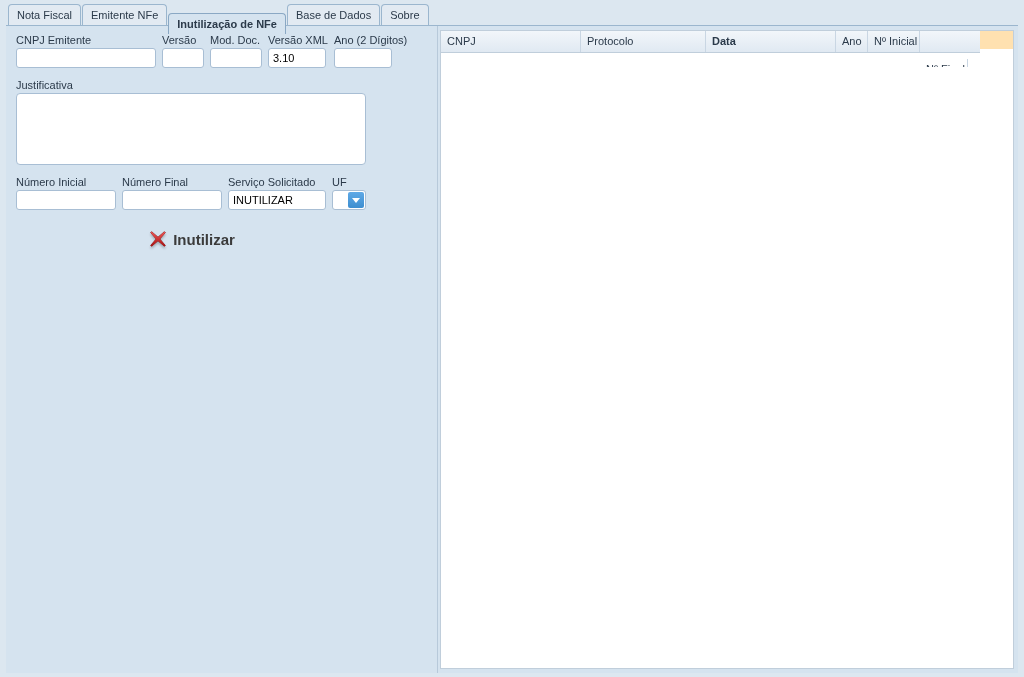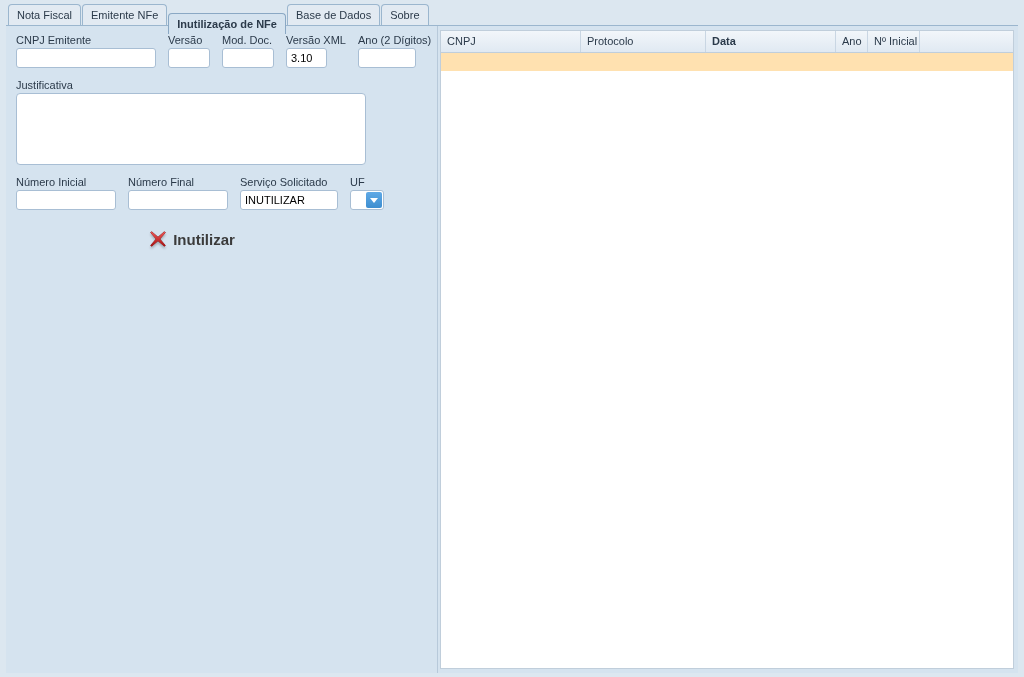--- a/index.html
+++ b/index.html
@@ -54,26 +54,25 @@
       padding: 8px 10px;
       background: #d5e3ef;
       border-right: 1px solid #b7c9da;
     }
     .right-panel {
       flex: 1;
       background: #ffffff;
       margin: 4px 4px 4px 2px;
       border: 1px solid #c0cedb;
       display: flex;
-      flex-direction: column;
       overflow: hidden;
     }
     .form-row {
       display: flex;
-      gap: 12px;
+      gap: 6px;
       margin-bottom: 11px;
     }
     .form-group {
       display: flex;
       flex-direction: column;
     }
     .form-label {
       font-size: 11px;
       color: #2b3a4a;
       margin-bottom: 2px;
@@ -129,21 +128,21 @@
       background: #fff;
       padding: 4px;
       font-size: 11px;
       font-family: inherit;
       resize: none;
       height: 72px;
     }
     .w-cnpj { width: 140px; }
     .w-serie { width: 42px; }
     .w-mod { width: 52px; }
-    .w-versao { width: 41px; }
+    .w-versao { width: 58px; }
     .w-ano { width: 58px; }
     .w-numini { width: 100px; }
     .w-numfin { width: 100px; }
     .w-servico { width: 98px; }
     .w-uf { width: 34px; }
     .w-just { width: 350px; }
 
     .inutilizar-btn-wrap {
       margin-top: 14px;
       display: flex;

